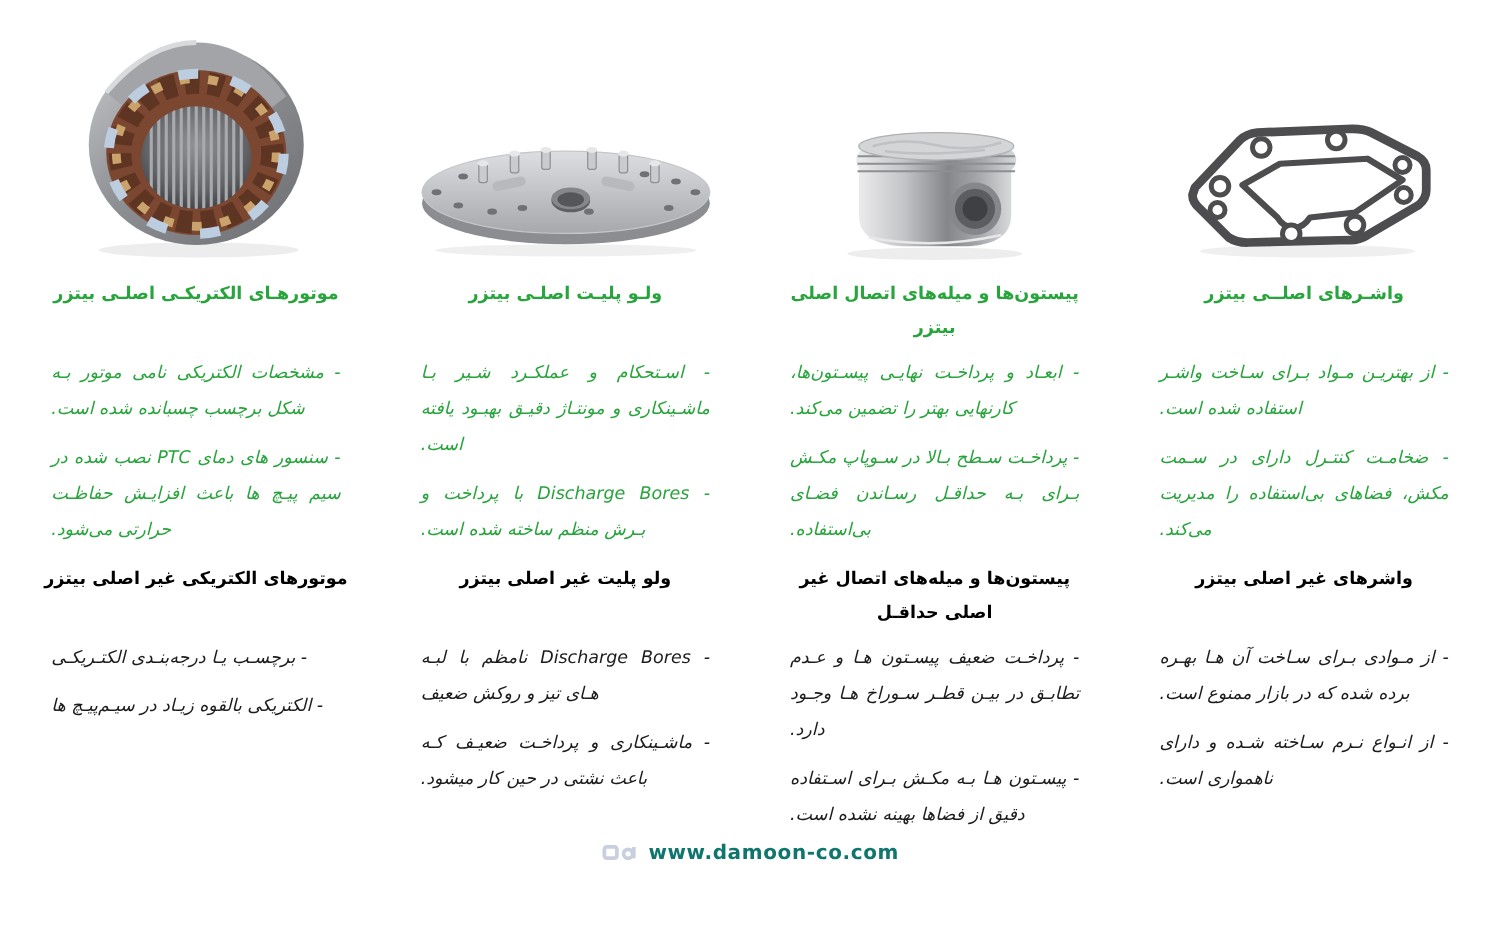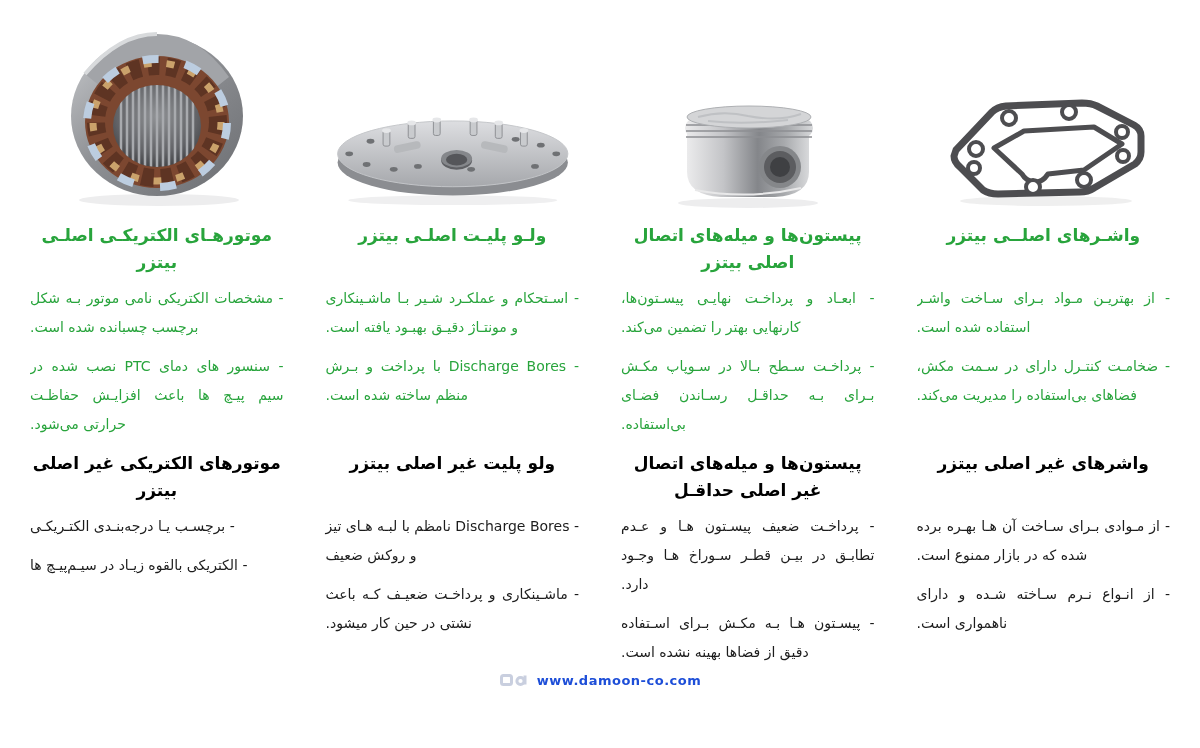--- a/index.html
+++ b/index.html
@@ -4,31 +4,31 @@
 <style>
   html,body{margin:0;padding:0;background:#fff;}
   .page{position:relative;width:1200px;height:748px;background:#fff;overflow:hidden;
         font-family:"DejaVu Sans",sans-serif;}
   .grid{display:grid;grid-template-columns:repeat(4,1fr);gap:42px;
         padding:20px 30px 0;direction:rtl;}
   .col{min-width:0;}
   .img-box{height:190px;display:flex;align-items:flex-end;justify-content:center;
            margin-bottom:12px;}
   .zone-green{height:228px;overflow:hidden;}
-  h2,h3{font-size:17px;line-height:27px;font-weight:bold;margin:0 0 8px;
+  h2,h3{font-size:14px;line-height:27px;font-weight:bold;margin:0 0 8px;
         min-height:54px;text-align:center;}
   h2{color:#28a43c;}
   h3{color:#000000;}
-  .bullets p{margin:0 0 10px;font-size:14px;line-height:29px;
-             text-align:justify;text-align-last:left;}
+  .bullets p{margin:0 11px 10px;font-size:14px;line-height:29px;
+             text-align:justify;text-align-last:left;font-style:italic;}
   .zone-green .bullets p{color:#28a43c;}
   .zone-black .bullets p{color:#1c1c1c;}
   .footer{position:absolute;left:0;top:672px;width:100%;display:flex;
           align-items:center;justify-content:center;gap:8px;direction:ltr;}
-  .footer .url{color:#1d4ed8;font-size:13px;font-weight:bold;letter-spacing:.5px;}
+  .footer .url{color:#0f766e;font-size:16px;font-weight:bold;letter-spacing:.5px;}
 </style>
 </head>
 <body>
 
 <div class="page">
   <div class="grid">
 
     <section class="col">
       <div class="img-box">
         <svg width="215" height="122" viewBox="0 0 215 122">

